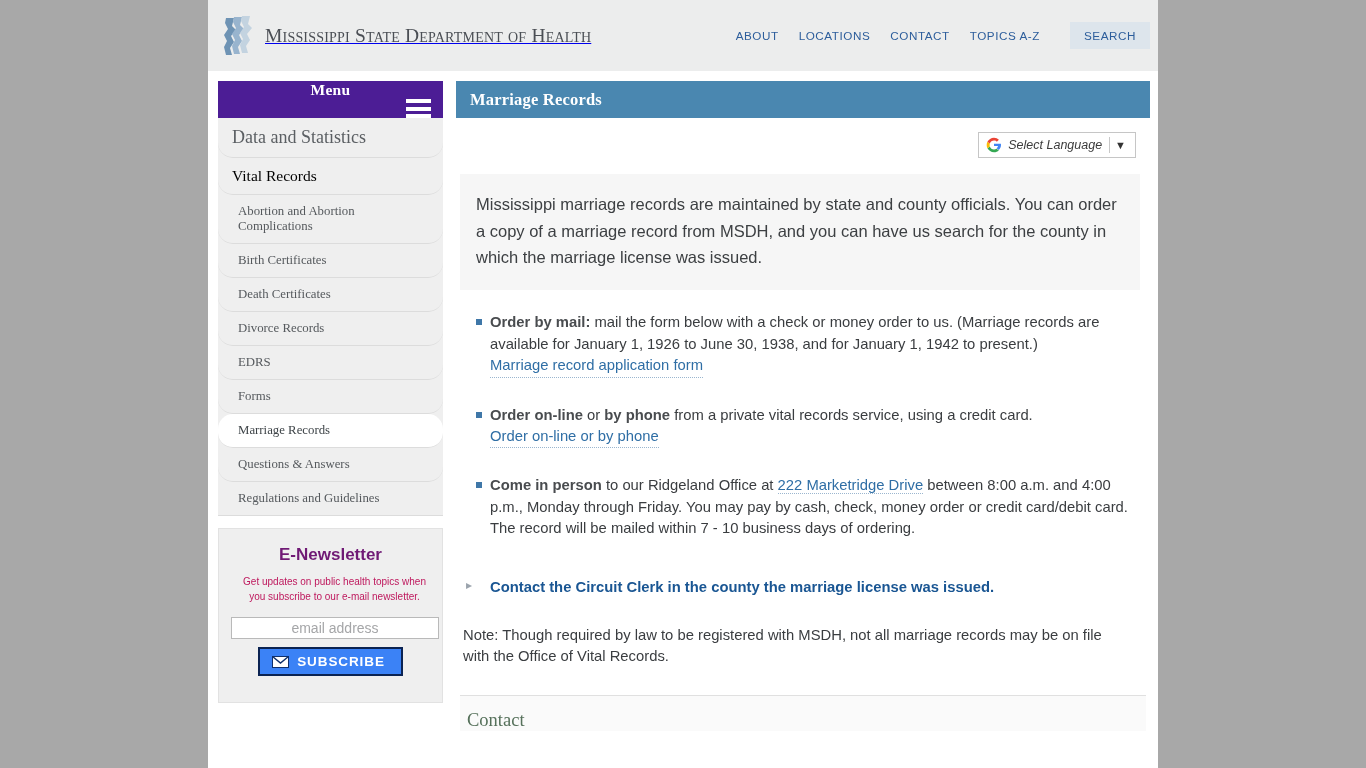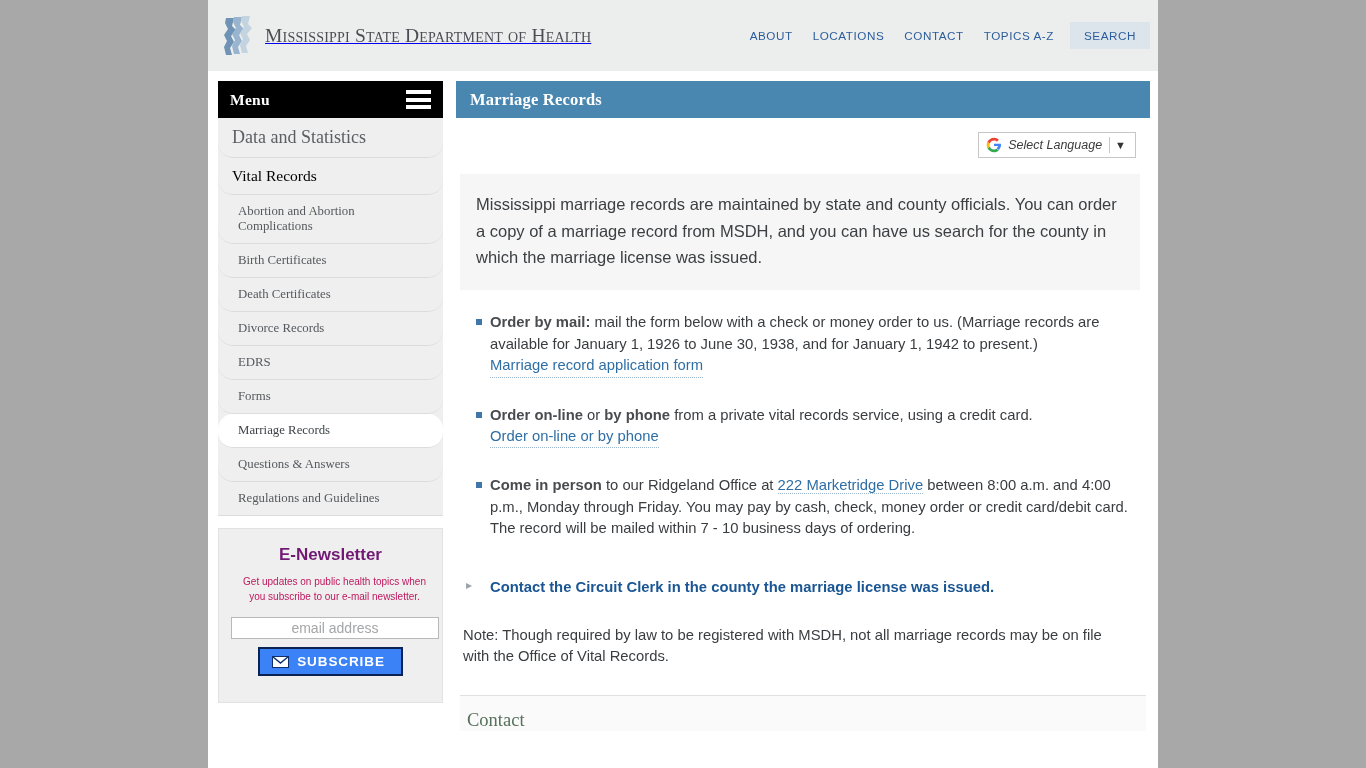--- a/index.html
+++ b/index.html
@@ -59,47 +59,48 @@
   .top-nav a {
     font-size: 11.7px;
     color: #2c5d9b;
     text-decoration: none;
     letter-spacing: 0.55px;
     padding: 7px 10px;
     display: inline-block;
   }
   .top-nav a.search-link {
     background: #dde5ec;
-    margin-left: 6px;
+    margin-left: 20px;
     margin-right: 8px;
     padding: 7px 14px;
   }
 
   
   .body-cols {
     display: flex;
     align-items: flex-start;
     padding: 10px 8px 0 10px;
     box-sizing: border-box;
   }
 
   
   .sidebar {
     width: 225px;
     flex: 0 0 225px;
     box-sizing: border-box;
   }
   .menu-head {
-    background: #000000;
+    background: #4c1d95;
     color: #ffffff;
     height: 37px;
     display: flex;
     align-items: center;
     padding: 0 12px;
     box-sizing: border-box;
+    flex-direction: column;
   }
   .menu-head-label {
     font-family: "Liberation Serif", serif;
     font-weight: bold;
     font-size: 15.5px;
     letter-spacing: 0.3px;
   }
   .hamburger {
     margin-left: auto;
     width: 25px;

